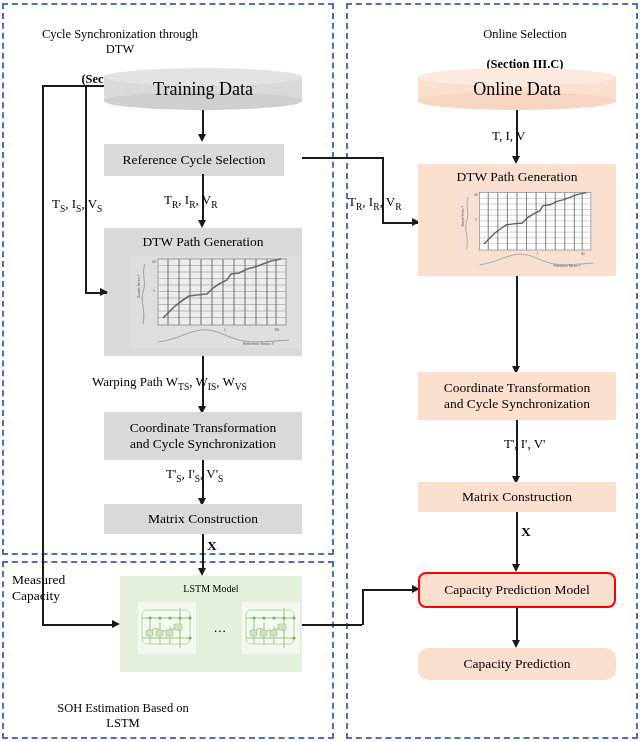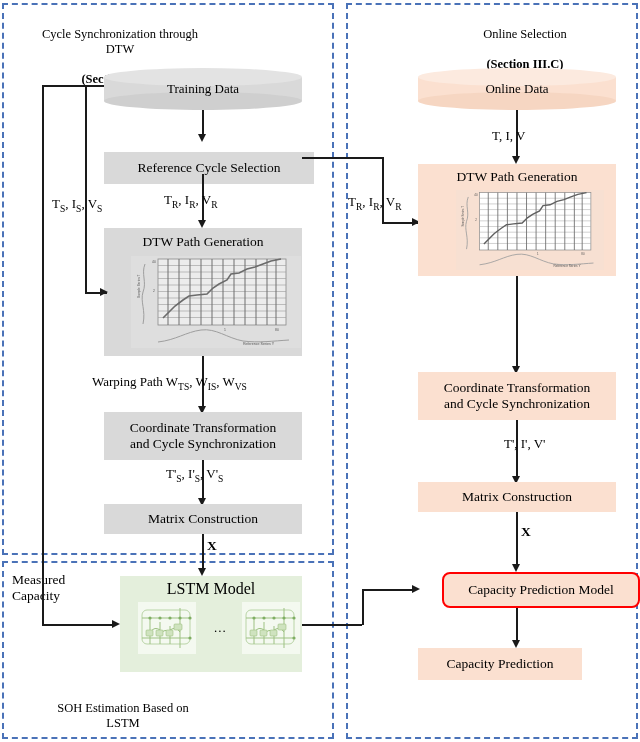--- a/index.html
+++ b/index.html
@@ -11,29 +11,29 @@
   .panel{position:absolute;border:2px dashed #4a72b8;box-sizing:border-box;background:transparent;}
 
   .ttl{position:absolute;font-size:12.5px;line-height:15px;text-align:center;color:#000;white-space:pre-line;}
   .ttl b{font-weight:bold;}
 
   .box{position:absolute;box-sizing:border-box;display:flex;align-items:center;
        justify-content:center;text-align:center;font-size:13.5px;line-height:16px;}
   .gray{background:#d9d9d9;}
   .peach{background:#fbe0d0;}
   .green{background:#e4efdc;}
-  .rounded-red{background:#fbe0d0;border:2px solid #ff0000;border-radius:8px;margin-left:24px;}
+  .rounded-red{background:#fbe0d0;border:2px solid #ff0000;border-radius:8px;}
 
   
   .cyl{position:absolute;}
   .cyl .body{position:absolute;left:0;right:0;top:9px;bottom:9px;}
   .cyl .top{position:absolute;left:0;right:0;top:0;height:18px;border-radius:50%;}
   .cyl .bot{position:absolute;left:0;right:0;bottom:0;height:18px;border-radius:50%;}
   .cyl .lbl{position:absolute;left:0;right:0;top:0;bottom:0;display:flex;
-            align-items:center;justify-content:center;font-size:13px;}
+            align-items:center;justify-content:center;font-size:18px;}
   .cyl.gcyl .body{background:#d9d9d9;}
   .cyl.gcyl .top{background:#e3e3e3;}
   .cyl.gcyl .bot{background:#cfcfcf;}
   .cyl.pcyl .body{background:#fbe0d0;}
   .cyl.pcyl .top{background:#fceadf;}
   .cyl.pcyl .bot{background:#f6d6c2;}
 
   .lbl-edge{position:absolute;font-size:13px;line-height:15px;white-space:nowrap;}
   .lbl-edge sub{font-size:9.5px;}
   .lbl-x{position:absolute;font-size:13.5px;font-weight:bold;}
@@ -78,21 +78,21 @@
   <div class="cyl gcyl" style="left:104px;top:68px;width:198px;height:42px;">
     <div class="body"></div>
     <div class="top"></div>
     <div class="bot"></div>
     <div class="lbl">Training Data</div>
   </div>
 
   <div class="ln lnv" style="left:202px;top:110px;height:26px;"></div>
   <div class="arrow arr-d" style="left:198px;top:134px;"></div>
 
-  <div class="box gray" style="left:104px;top:152px;width:210px;height:32px;">
+  <div class="box gray" style="left:104px;top:144px;width:180px;height:32px;">
     <span>Reference Cycle Selection</span>
   </div>
 
   <div class="ln lnv" style="left:202px;top:174px;height:48px;"></div>
   <div class="arrow arr-d" style="left:198px;top:220px;"></div>
   <div class="lbl-edge" style="left:164px;top:192px;">T<sub>R</sub>, I<sub>R</sub>, V<sub>R</sub></div>
 
   <div class="box gray" style="left:104px;top:228px;width:198px;height:128px;display:block;">
     <div style="padding-top:6px;text-align:center;font-size:13.5px;">DTW Path Generation</div>
 
@@ -150,21 +150,21 @@
 
   <div class="box gray" style="left:104px;top:504px;width:198px;height:30px;">
     <span>Matrix Construction</span>
   </div>
 
   <div class="ln lnv" style="left:202px;top:534px;height:36px;"></div>
   <div class="arrow arr-d" style="left:198px;top:568px;"></div>
   <div class="lbl-x" style="left:207px;top:538px;">X</div>
 
   <div class="box green" style="left:120px;top:576px;width:182px;height:96px;display:block;">
-    <div style="text-align:center;padding-top:5px;font-size:16px;">LSTM Model</div>
+    <div style="text-align:center;padding-top:5px;font-size:10px;">LSTM Model</div>
     <svg width="58" height="52" viewBox="0 0 58 52" style="position:absolute;left:18px;top:26px;">
       <rect x="0" y="0" width="58" height="52" fill="#f4f9f0"></rect>
       <rect x="4" y="8" width="48" height="34" rx="5" fill="none" stroke="#b9d4a6" stroke-width="1"></rect>
       <g stroke="#9dc182" stroke-width="1" fill="none">
         <line x1="4" y1="16" x2="52" y2="16"></line>
           <line x1="4" y1="36" x2="52" y2="36"></line>
         <line x1="12" y1="42" x2="12" y2="16"></line>
           <line x1="22" y1="42" x2="22" y2="20"></line>
         <line x1="32" y1="42" x2="32" y2="24"></line>
           <line x1="42" y1="6" x2="42" y2="46"></line>
@@ -315,17 +315,17 @@
   <div class="arrow arr-d" style="left:512px;top:564px;"></div>
   <div class="lbl-x" style="left:521px;top:524px;">X</div>
 
   <div class="box rounded-red" style="left:418px;top:572px;width:198px;height:36px;">
     <span>Capacity Prediction Model</span>
   </div>
 
   <div class="ln lnv" style="left:516px;top:608px;height:34px;"></div>
   <div class="arrow arr-d" style="left:512px;top:640px;"></div>
 
-  <div class="box peach" style="left:418px;top:648px;width:164px;height:32px;">
+  <div class="box peach" style="left:418px;top:648px;width:198px;height:32px;border-radius:10px;">
     <span>Capacity Prediction</span>
   </div>
 
 </div>
 
 </body></html>

